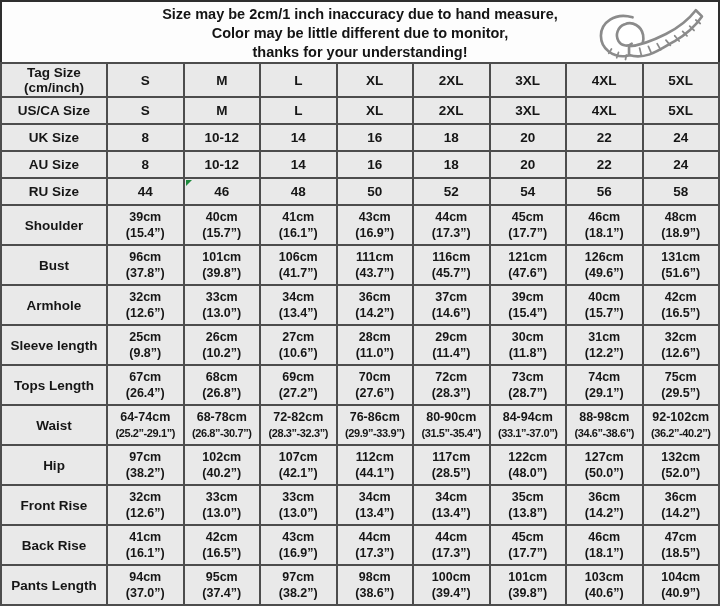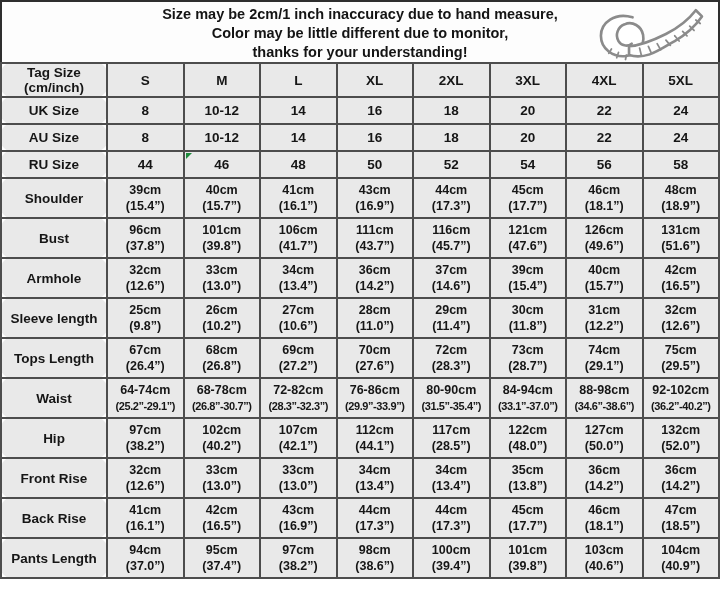--- a/index.html
+++ b/index.html
@@ -34,21 +34,21 @@
   }
   table.size-table td{
     border:2px solid #4d4d4d;
     background:#e9e9e9;
     text-align:center;vertical-align:middle;
     padding:0 1px;box-sizing:border-box;
     font-weight:700;color:#161616;
     overflow:hidden;
   }
   td.label-cell{
-    font-size:13.5px;font-weight:700;padding:0 4px;border-radius:10px;
+    font-size:13.5px;font-weight:700;padding:0 4px;
   }
   tr.row-tag td{height:34px;font-size:13.5px;}
   tr.row-size td{height:27px;font-size:13.5px;}
   tr.row-measure td{height:40px;font-size:12.5px;font-weight:600;line-height:16px;}
   tr.row-measure td.label-cell{font-weight:700;font-size:13.5px;line-height:17px;}
   tr.row-measure td div{white-space:nowrap;}
   td .tight{font-size:11px;letter-spacing:-0.4px;}
   td.green-flag{position:relative;margin-top:16px;}
   td.green-flag::before{
     content:"";position:absolute;top:1px;left:1px;width:0;height:0;
@@ -104,20 +104,31 @@
           <td>S</td>
           <td>M</td>
           <td>L</td>
           <td>XL</td>
           <td>2XL</td>
           <td>3XL</td>
           <td>4XL</td>
           <td>5XL</td>
         </tr>
         <tr class="row-size">
+          <td class="label-cell">US/CA Size</td>
+          <td>S</td>
+          <td>M</td>
+          <td>L</td>
+          <td>XL</td>
+          <td>2XL</td>
+          <td>3XL</td>
+          <td>4XL</td>
+          <td>5XL</td>
+        </tr>
+        <tr class="row-size">
           <td class="label-cell">UK Size</td>
           <td>8</td>
           <td>10-12</td>
           <td>14</td>
           <td>16</td>
           <td>18</td>
           <td>20</td>
           <td>22</td>
           <td>24</td>
         </tr>

